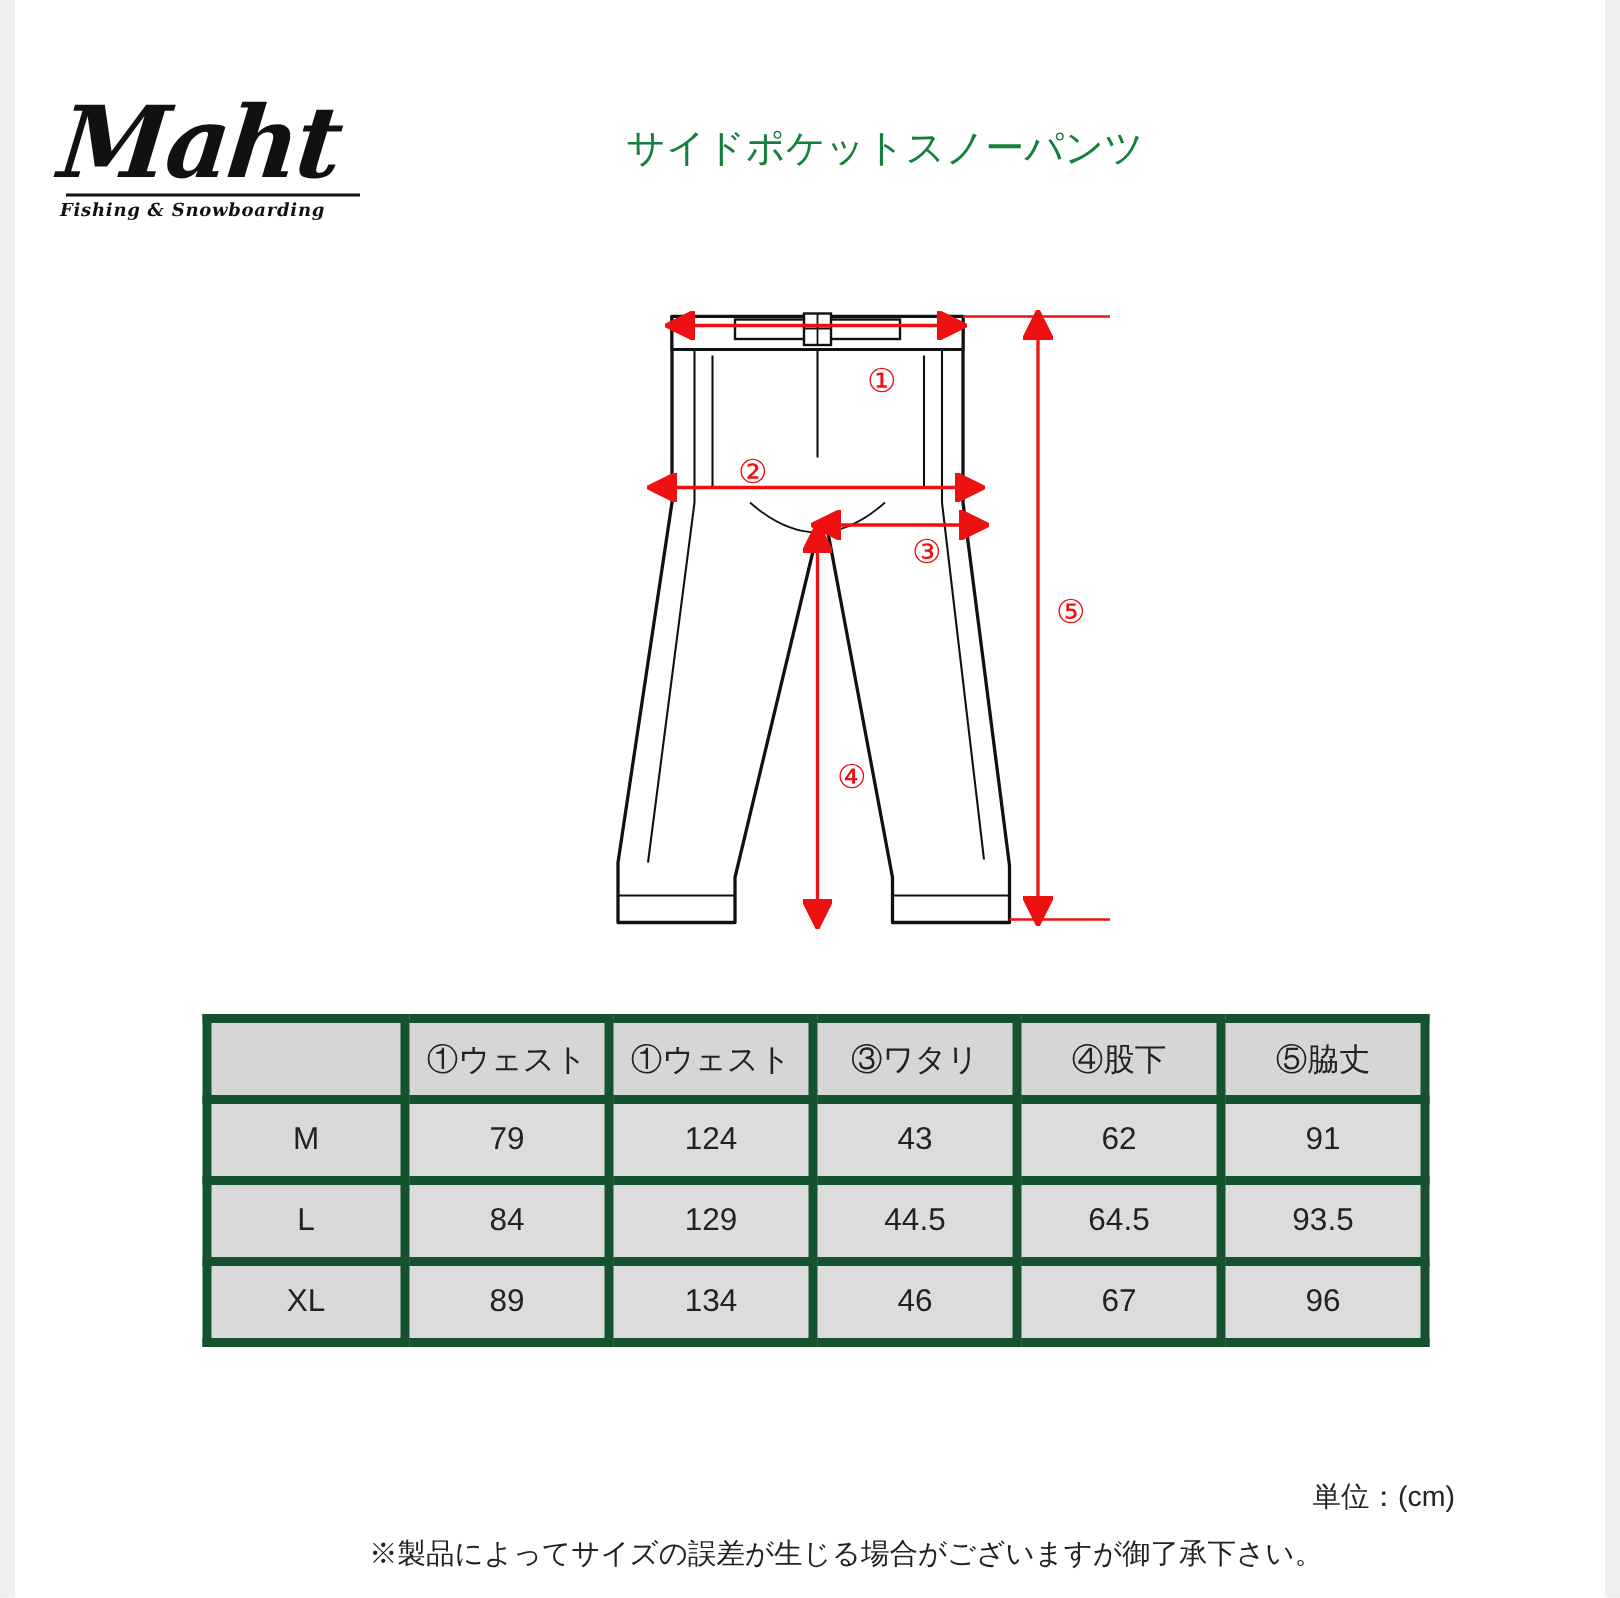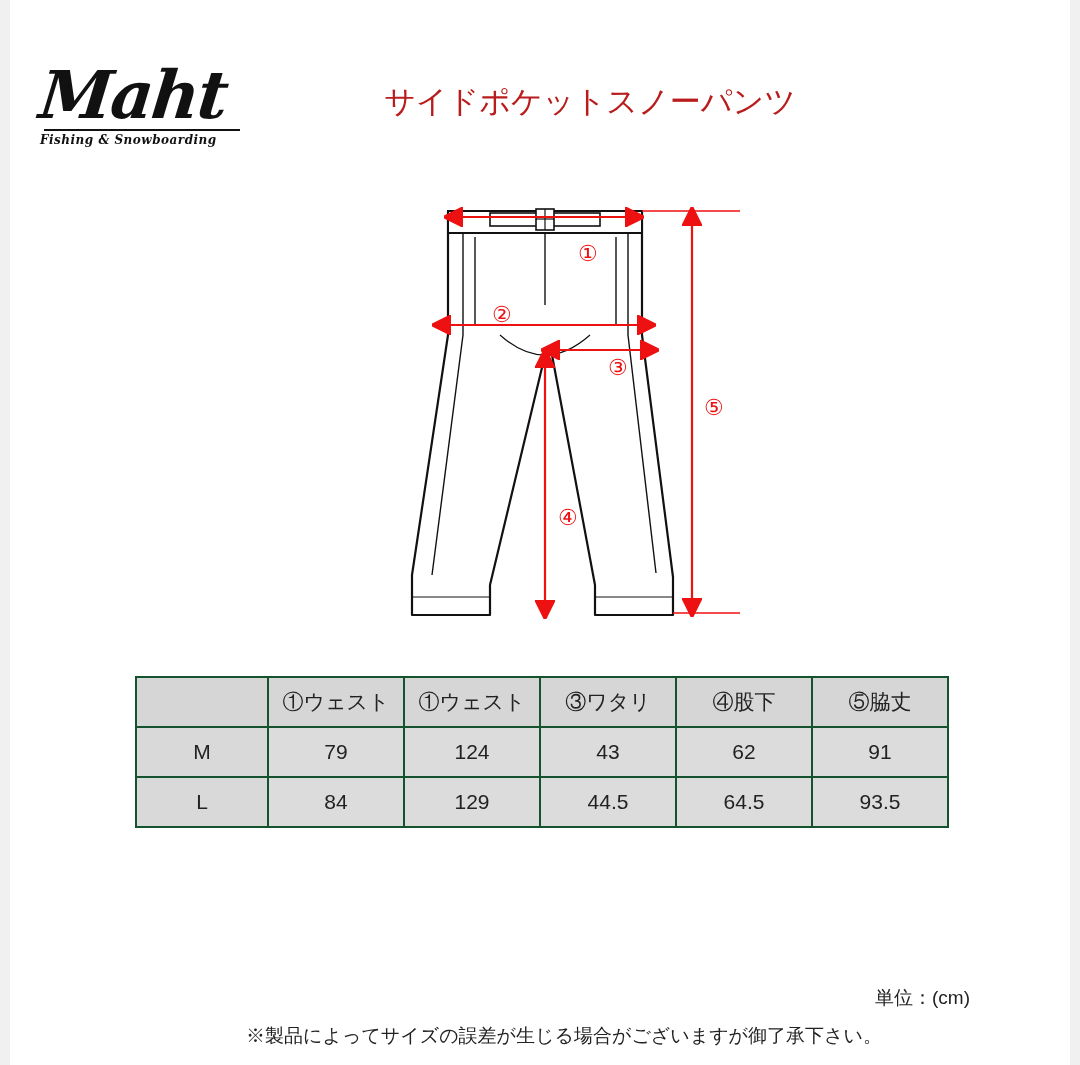--- a/index.html
+++ b/index.html
@@ -80,23 +80,23 @@
     width: 560px;
     text-align: center;
   }
   .product-code {
     font-size: 30px;
     letter-spacing: 1px;
     color: #111;
     line-height: 1.35;
   }
   .product-name {
-    font-size: 31px;
+    font-size: 26px;
     letter-spacing: 0px;
-    color: #b91c1c;
+    color: #15803d;
     line-height: 1.4;
   }
 
   
   .diagram {
     position: absolute;
     left: 330px;
     top: 185px;
     width: 460px;
     height: 460px;
@@ -109,21 +109,21 @@
     top: 676px;
     width: 812px;
   }
   table.size-table {
     border-collapse: collapse;
     width: 812px;
     table-layout: fixed;
   }
   table.size-table th,
   table.size-table td {
-    border: 2px solid #14532d;
+    border: 6px solid #14532d;
     height: 46px;
     text-align: center;
     vertical-align: middle;
     font-size: 21px;
     color: #222222;
     background: #dcdcdc;
     font-weight: normal;
   }
   table.size-table thead th {
     background: #d6d6d6;
@@ -262,20 +262,28 @@
           <td>91</td>
         </tr>
         <tr>
           <td>L</td>
           <td>84</td>
           <td>129</td>
           <td>44.5</td>
           <td>64.5</td>
           <td>93.5</td>
         </tr>
+        <tr>
+          <td>XL</td>
+          <td>89</td>
+          <td>134</td>
+          <td>46</td>
+          <td>67</td>
+          <td>96</td>
+        </tr>
       </tbody>
     </table>
   </div>
 
   <div class="unit-note">単位：(cm)</div>
   <div class="disclaimer">※製品によってサイズの誤差が生じる場合がございますが御了承下さい。</div>
 
 </div>
 
 </body></html>

